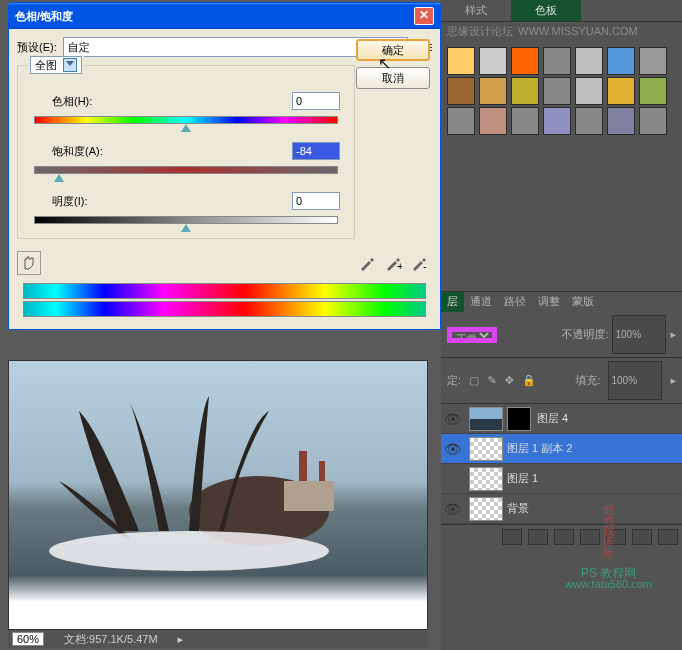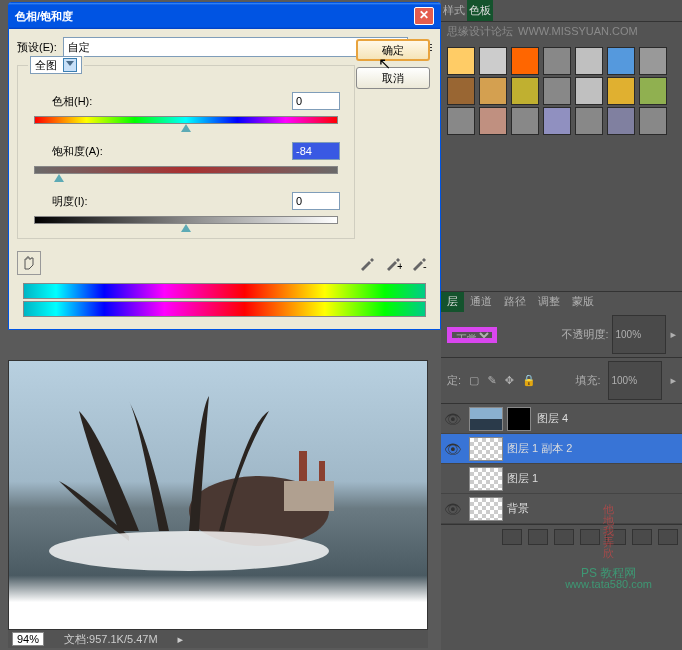--- a/index.html
+++ b/index.html
@@ -34,21 +34,21 @@
 .bottom-row{display:flex;align-items:center;margin-top:12px;gap:10px}
 .hand-tool{width:24px;height:24px;border:1px solid #999;background:#ece9d8;display:flex;align-items:center;justify-content:center}
 .eyedroppers{display:flex;gap:8px;margin-left:auto;margin-right:4px}
 .eyedrop{width:18px;height:18px}
 .checks{display:flex;flex-direction:column;gap:4px;padding-left:12px}
 .chk{display:flex;align-items:center;gap:4px}
 .chk input{width:13px;height:13px}
 .hue-strip{height:16px;margin:8px 6px 4px;border:1px solid #888;background:linear-gradient(90deg,#00b5c4,#00ffff 8%,#0000ff 20%,#ff00ff 35%,#ff0000 55%,#ffff00 75%,#00ff00 90%,#00cc88)}
 .right-panel{position:absolute;left:441px;top:0;width:241px;height:650px;background:#535353}
 .panel-head{background:#535353;border-bottom:1px solid #333;display:flex;height:22px;align-items:center}
-.tab{padding:3px 2px;color:#b0b0b0;font-size:11px}
+.tab{padding:3px 24px;color:#b0b0b0;font-size:11px}
 .tab.active{background:#14532d;color:#ddd}
 .watermark{color:#8a8a8a;font-size:9px;text-align:left;padding:2px 6px}
 .swatch-grid{display:grid;grid-template-columns:repeat(7,30px);gap:2px;padding:6px;background:#535353}
 .sw{width:28px;height:28px;border:1px solid #2a2a2a}
 .layers-panel{margin-top:150px;background:#535353;border-top:1px solid #333}
 .lp-head{display:flex;height:20px}
 .lp-head .tab{padding:2px 6px}
 .lp-opts{display:flex;align-items:center;padding:3px 6px;gap:4px;border-bottom:1px solid #333;color:#b0b0b0}
 .lp-opts select{background:#535353;border:5px solid #d946ef;color:#b0b0b0;width:50px;height:16px}
 .pct{background:#4a4a4a;border:1px solid #333;width:54px;padding:13px 2px;color:#b0b0b0;font-size:10px}
@@ -191,21 +191,21 @@
     <rect x="245" y="90" width="50" height="30" fill="#b0a090"></rect>
     <path d="M 100 140 Q 60 40 40 20 Q 50 60 80 140 Z" fill="#2a2420"></path>
     <path d="M 120 140 Q 100 30 90 10 Q 110 50 130 140 Z" fill="#2a2420"></path>
     <path d="M 150 140 Q 160 20 170 5 Q 165 60 160 140 Z" fill="#2a2420"></path>
     <path d="M 180 140 Q 210 30 230 20 Q 200 70 185 140 Z" fill="#2a2420"></path>
     <path d="M 90 145 Q 40 100 20 90 Q 50 120 90 150 Z" fill="#2a2420"></path>
     <ellipse cx="150" cy="160" rx="140" ry="20" fill="#ffffff" opacity="0.8"></ellipse>
   </svg>
 </div>
 <div class="status">
-  <span class="zoom">94%</span>
+  <span class="zoom">60%</span>
   <span><span>文档:</span><span>957.1K/5.47M</span></span>
   <span>▸</span>
 </div>
 
 <div class="dialog">
   <div class="titlebar">
     <span>色相/饱和度</span>
     <div class="close-btn">✕</div>
   </div>
   <div class="dlg-body">

